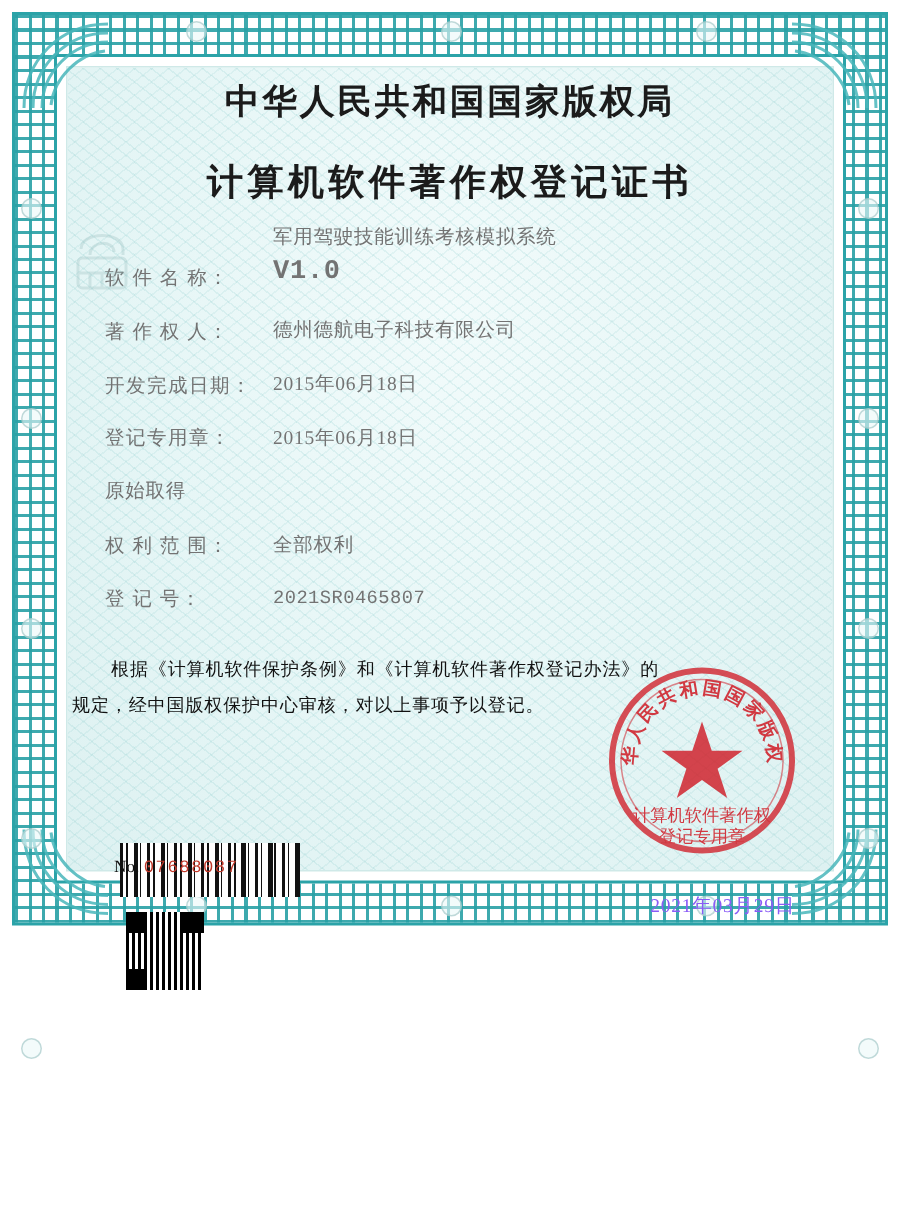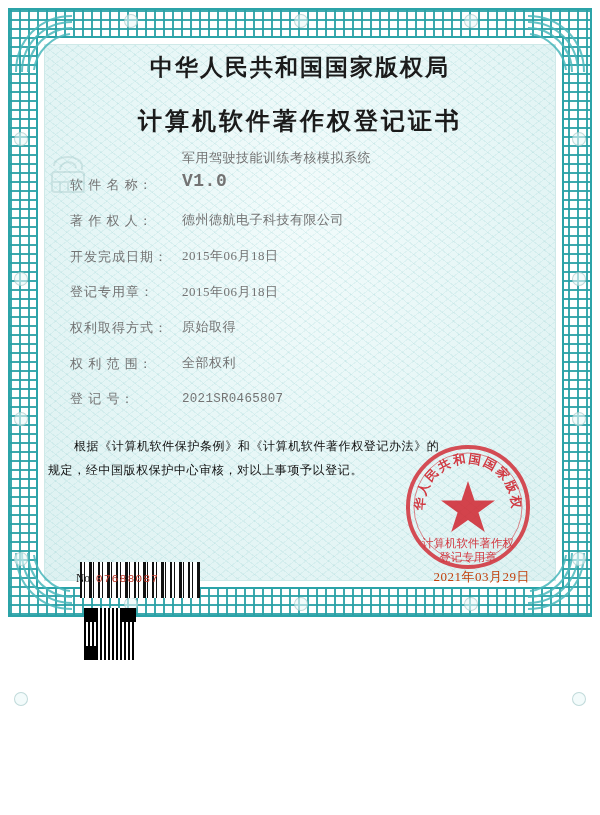--- a/index.html
+++ b/index.html
@@ -200,23 +200,23 @@
     color: #111;
   }
   .serial .num {
     color: #c0392b;
     font-family: "Liberation Mono", monospace;
     letter-spacing: 1px;
   }
   .issue-date {
     position: absolute;
     right: 70px;
-    bottom: 39px;
+    bottom: 12px;
     font-size: 13px;
-    color: #c2410c;
+    color: #8b5cf6;
     letter-spacing: 0.5px;
   }
 
   
   .seal {
     position: absolute;
     right: 62px;
     bottom: 48px;
     width: 140px;
     height: 140px;
@@ -328,21 +328,20 @@
         <div class="field-label">开发完成日期：</div>
         <div class="field-value">2015年06月18日</div>
       </div>
 
       <div class="field-row">
         <div class="field-label">登记专用章：</div>
         <div class="field-value">2015年06月18日</div>
       </div>
 
       <div class="field-row">
-        <div class="field-label">权利取得方式：</div>
         <div class="field-value">原始取得</div>
       </div>
 
       <div class="field-row">
         <div class="field-label">权 利 范 围：</div>
         <div class="field-value">全部权利</div>
       </div>
 
       <div class="field-row">
         <div class="field-label">登 记 号：</div>

